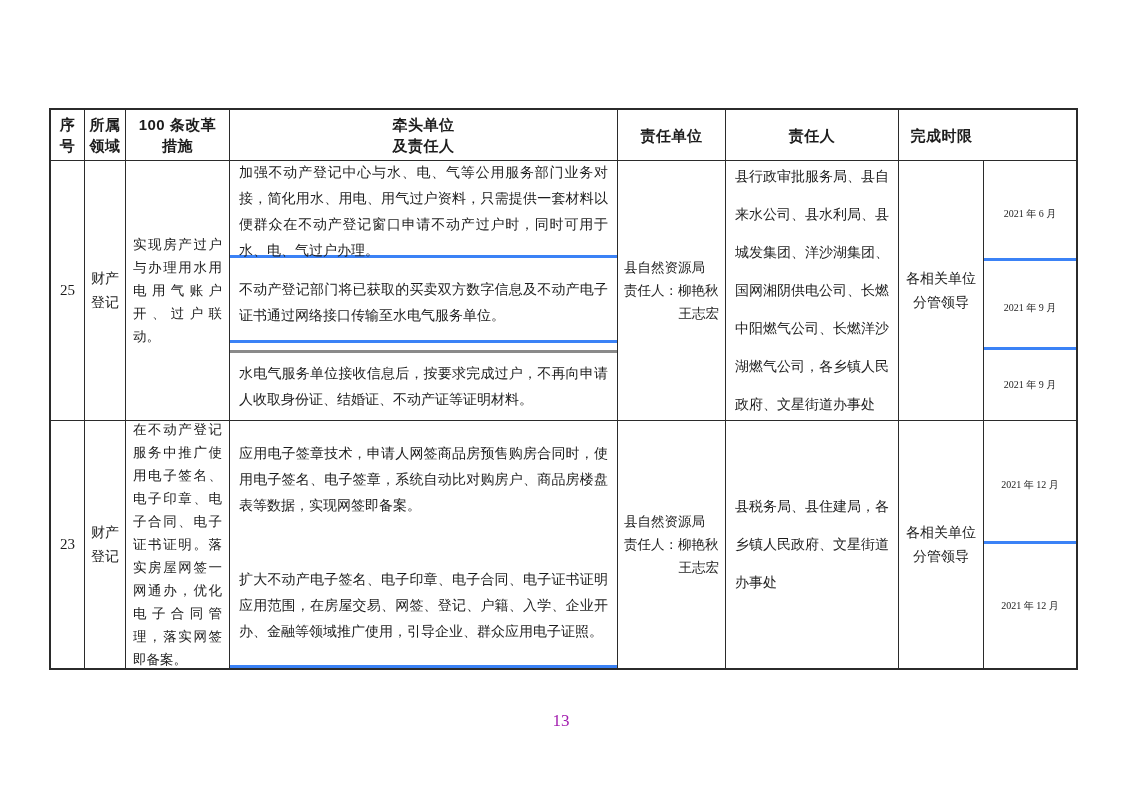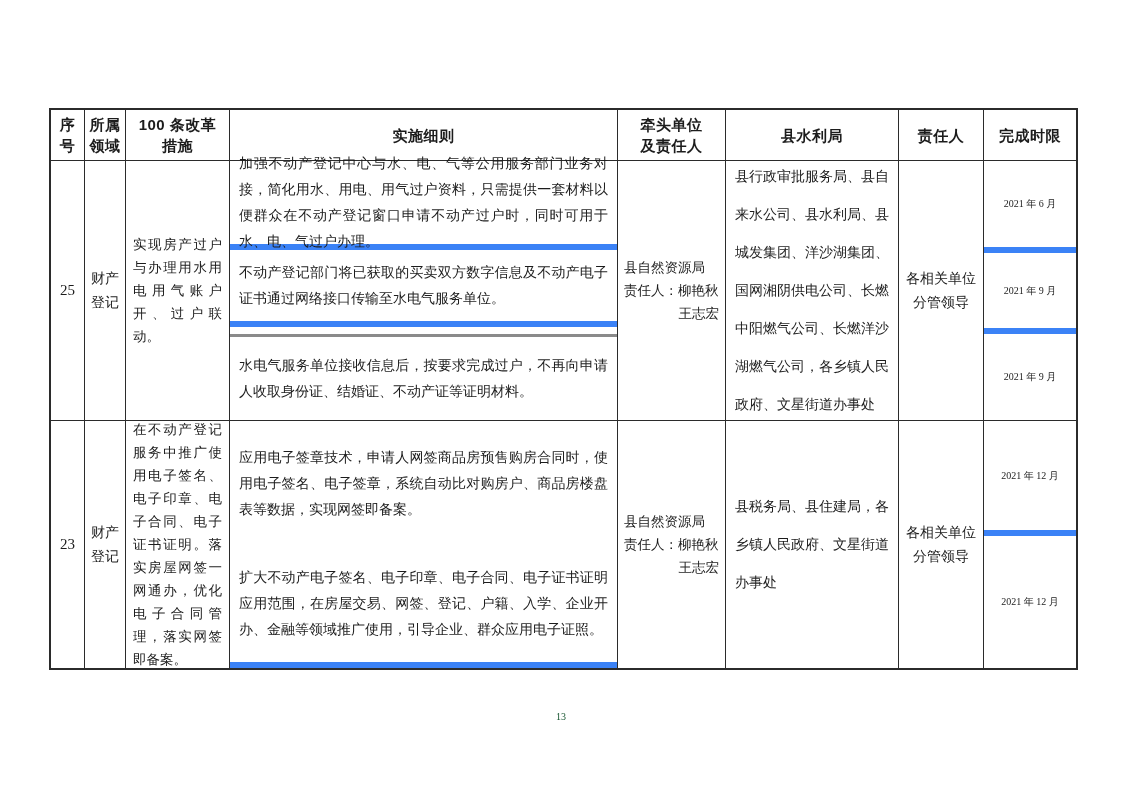--- a/index.html
+++ b/index.html
@@ -36,55 +36,54 @@
   .c-field{font-size:14px;line-height:24px;text-align:center;padding:0 6px;}
   .c-measure{
     font-size:13.5px;line-height:23px;text-align:justify;
     padding:0 7px;align-items:center;
   }
   .c-measure .txt, .detail-txt{width:100%;}
   .vstack{flex-direction:column;align-items:stretch;justify-content:flex-start;padding:0;}
   .sub{
     display:flex;align-items:center;box-sizing:border-box;min-height:0;
   }
-  .sub.bline{border-bottom:6px solid #3b82f6;}
+  .sub.bline{border-bottom:3px solid #3b82f6;margin-top:8px;}
   .sub.grow{flex:1 1 auto;}
   .detail-sub{padding:0 9px;}
   .detail-txt{font-size:14px;line-height:26px;text-align:justify;}
   .spacer7{height:7px;flex:0 0 7px;background:#fff;}
   .grayrule{height:3px;flex:0 0 3px;background:#8a8a8a;}
   .c-lead{align-items:center;}
   .lead-block{width:100%;padding:0 6px;font-size:13.5px;line-height:23px;box-sizing:border-box;}
   .lead-line{white-space:nowrap;}
   .lead-line.right{text-align:right;}
   .c-respunit{padding:0 9px;}
   .respunit-txt{width:100%;font-size:14px;line-height:38px;text-align:justify;}
   .c-respperson{font-size:14px;line-height:24px;text-align:center;padding:0 5px;}
   .deadline-sub{justify-content:center;font-size:10px;white-space:nowrap;}
   .page-number{
     position:absolute;left:0;right:0;top:711px;text-align:center;
-    font-size:10px;color:#14532d;
+    font-size:17px;color:#a21caf;
   }
 </style>
 </head>
 <body>
 
 <div class="doc-table">
 
   <div class="trow thead">
     <div class="cell th">序
 号</div>
     <div class="cell th">所属
 领域</div>
     <div class="cell th">100 条改革
 措施</div>
-    <div class="cell th">实施细则</div>
     <div class="cell th">牵头单位
 及责任人</div>
-    <div class="cell th">县水利局</div>
+    <div class="cell th">责任单位</div>
     <div class="cell th">责任人</div>
     <div class="cell th">完成时限</div>
   </div>
 
   <div class="trow body row22">
     <div class="cell c-no">25</div>
     <div class="cell c-field">财产登记</div>
     <div class="cell c-measure">
       <div class="txt">实现房产过户与办理用水用电用气账户开、过户联动。</div>
     </div>

